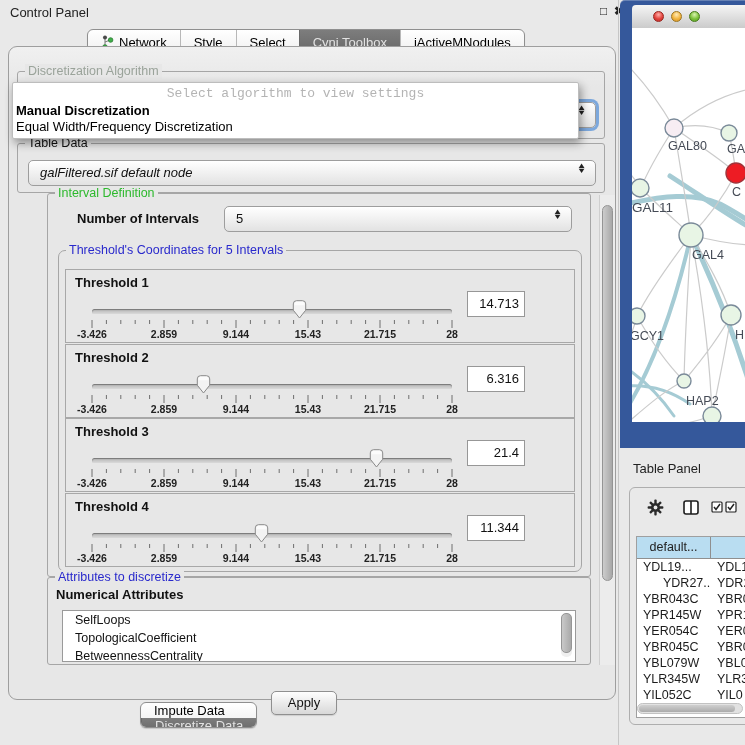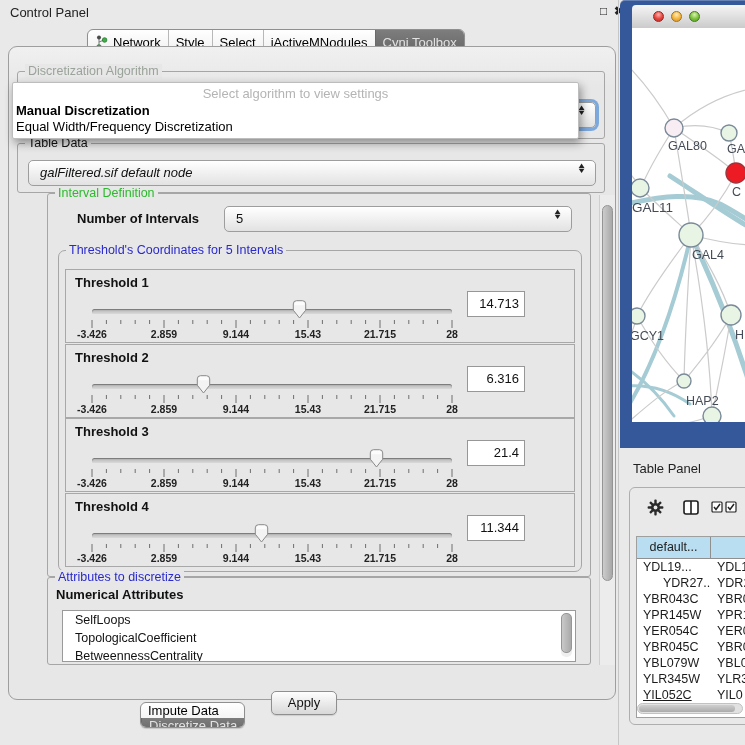--- a/index.html
+++ b/index.html
@@ -8,21 +8,21 @@
 
   
   .cp-titlebar{position:absolute;left:0;top:0;width:618px;height:24px;font-size:13px;color:#222;}
   .cp-title{position:absolute;left:10px;top:5px;}
   .winbtn{position:absolute;top:4px;font-size:12px;color:#222;cursor:default;}
   .cp-sep{position:absolute;left:618px;top:0;width:1px;height:745px;background:#c6c6c6;}
 
   
   .seg{position:absolute;display:flex;border:1px solid #8f8f8f;border-radius:6px;overflow:hidden;
        background:linear-gradient(#ffffff,#efefef);box-shadow:0 1px 1px rgba(0,0,0,.15);height:24px;}
-  .seg .tab{display:flex;align-items:center;gap:5px;padding:0 7px;font-size:13px;color:#000;
+  .seg .tab{display:flex;align-items:center;gap:5px;padding:0 13px;font-size:13px;color:#000;
        border-left:1px solid #b8b8b8;white-space:nowrap;}
   .seg .tab:first-child{border-left:none;}
   .seg .tab.active{background:linear-gradient(#7d7d7d,#666666);color:#e3e3e3;border-left-color:#6a6a6a;}
   .tabicon{display:inline-flex;}
 
   
   .main-panel{position:absolute;left:8px;top:46px;width:606px;height:652px;
       border:1px solid #9e9e9e;border-radius:9px;background:linear-gradient(#f0f0f0,#e7e7e7 40px);}
 
   
@@ -95,21 +95,21 @@
   .tp-td{box-sizing:border-box;flex:none;padding-left:6px;line-height:16px;color:#1c1c1c;
       overflow:hidden;white-space:nowrap;}
   .hscroll{position:absolute;left:637px;top:703px;width:106px;height:11px;background:#e2e2e2;
       border-radius:6px;border:1px solid #c2c2c2;box-sizing:border-box;}
   .hscroll .hthumb{position:absolute;left:1px;top:1px;width:96px;height:7px;border-radius:4px;
       background:linear-gradient(#cfcfcf,#ababab);}
 
   
   .popup{position:absolute;left:12px;top:82px;width:565px;height:55px;background:#fff;
       border:1px solid #bdbdbd;border-radius:2px;box-shadow:2px 4px 10px rgba(0,0,0,.4);z-index:60;}
-  .popup .ph{position:absolute;left:0;right:0;top:3px;text-align:center;color:#b4b4b4;font-size:13px;}
+  .popup .ph{position:absolute;left:0;right:0;top:3px;text-align:center;color:#b4b4b4;font-size:13px;font-family:Liberation Mono, monospace;}
   .popup .item{position:absolute;left:3px;font-size:13px;color:#000;white-space:nowrap;}
 </style>
 </head>
 <body>
 
 <div id="app">
 
   <section>
     <div class="cp-titlebar">
       <span class="cp-title">Control Panel</span>
@@ -130,25 +130,25 @@
             </svg>
           </span>
           <span>Network</span>
         </div>
         <div class="tab">
           <span>Style</span>
         </div>
         <div class="tab">
           <span>Select</span>
         </div>
+        <div class="tab active">
+          <span>Cyni Toolbox</span>
+        </div>
         <div class="tab">
           <span>jActiveMNodules</span>
-        </div>
-        <div class="tab active">
-          <span>Cyni Toolbox</span>
         </div>
       </div>
 
     <div class="main-panel">
 
       <div class="group" style="left:8px;top:24px;width:586px;height:66px;">
         <span class="gtitle dim">Discretization Algorithm</span>
         <div class="combo focusring" style="left:10px;top:30px;width:529px;">
           <div class="arrows">
               <span>▲</span>
@@ -525,21 +525,21 @@
         </div>
         <div class="tp-tr">
           <div class="tp-td" style="width: 74px;">YBL079W</div>
           <div class="tp-td" style="width: 120px;">YBL0</div>
         </div>
         <div class="tp-tr">
           <div class="tp-td" style="width: 74px;">YLR345W</div>
           <div class="tp-td" style="width: 120px;">YLR3</div>
         </div>
         <div class="tp-tr">
-          <div class="tp-td" style="width: 74px; text-decoration: underline;">YIL052C</div>
+          <div class="tp-td" style="width: 74px;">YIL052C</div>
           <div class="tp-td" style="width: 120px;">YIL0</div>
         </div>
       </div>
   </div>
   <div class="hscroll">
     <div class="hthumb"></div>
   </div>
 
 </div>
 

